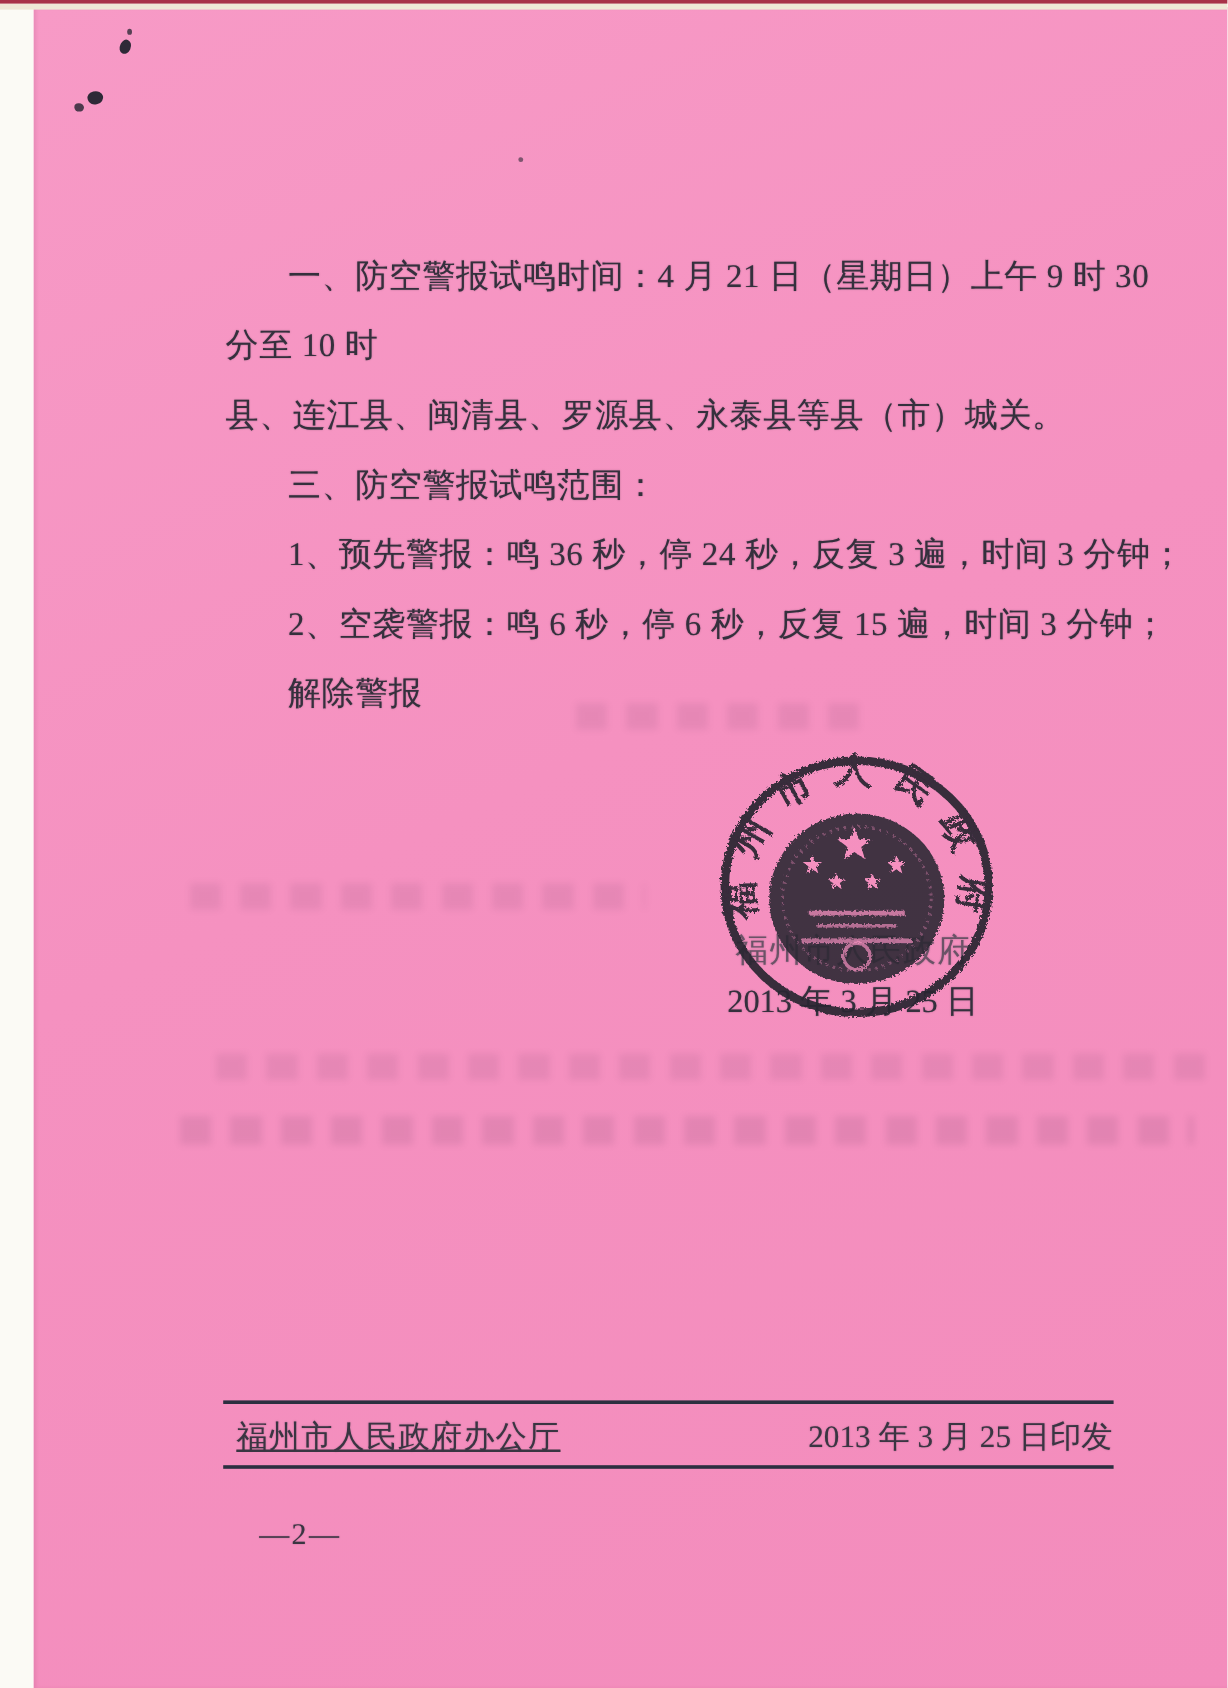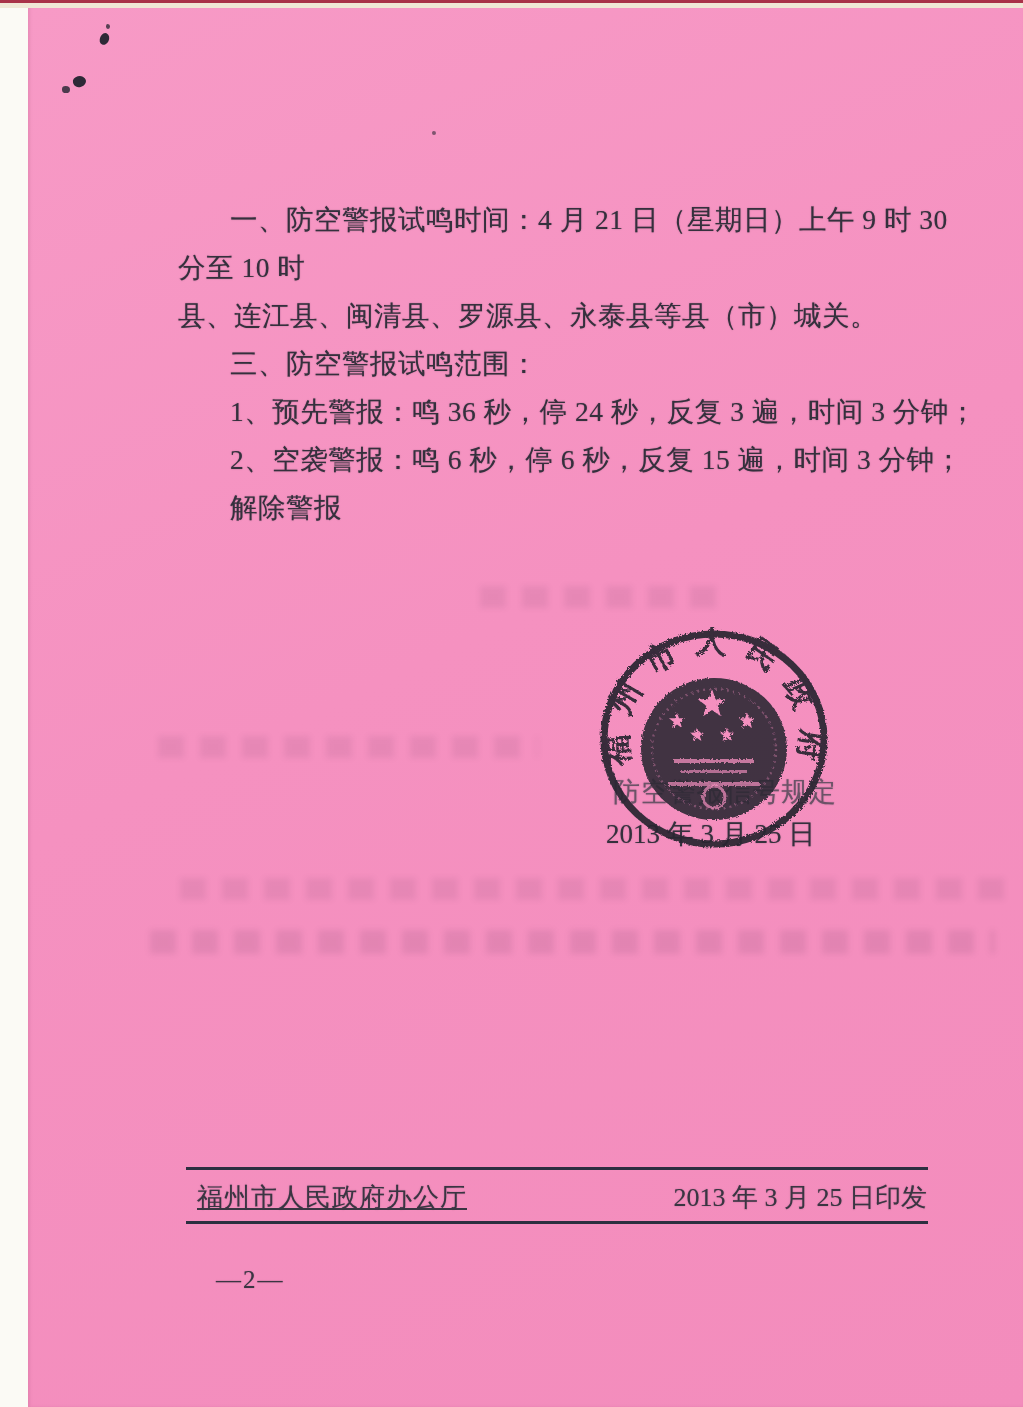--- a/index.html
+++ b/index.html
@@ -16,21 +16,21 @@
     background:linear-gradient(155deg,#f79ac6 0%,#f591c0 45%,#f38cbc 100%);
     box-shadow:inset 2px 0 3px rgba(150,60,100,.15);
   }
   
   .doc-body{
     position:absolute;left:150px;top:196px;width:760px;
     font-size:27.5px;line-height:48px;color:#35303d;
     text-shadow:0 0 1.2px rgba(53,48,61,.55);
     letter-spacing:.5px;
   }
-  .doc-body p{margin:0;white-space:nowrap;}
+  .doc-body p{margin:10px;white-space:nowrap;}
   .doc-body p.indent{text-indent:52px;}
   
   .sig-issuer{
     position:absolute;left:613px;top:774px;font-size:27px;color:#4a4452;
     letter-spacing:1px;text-shadow:0 0 1.5px rgba(70,60,80,.5);opacity:.8;white-space:nowrap;
   }
   .sig-date{
     position:absolute;left:606px;top:816px;font-size:27px;color:#35303d;
     text-shadow:0 0 1.2px rgba(53,48,61,.55);white-space:nowrap;z-index:2;
   }
@@ -92,21 +92,21 @@
     <div class="doc-body" style="left:150px;top:190px;">
       <p class="indent">一、防空警报试鸣时间：4 月 21 日（星期日）上午 9 时 30</p>
       <p>分至 10 时</p>
       <p>县、连江县、闽清县、罗源县、永泰县等县（市）城关。</p>
       <p class="indent">三、防空警报试鸣范围：</p>
       <p class="indent">1、预先警报：鸣 36 秒，停 24 秒，反复 3 遍，时间 3 分钟；</p>
       <p class="indent">2、空袭警报：鸣 6 秒，停 6 秒，反复 15 遍，时间 3 分钟；</p>
       <p class="indent">解除警报</p>
     </div>
 
-    <div class="sig-issuer" style="left:585px;top:768px;">防空警报信号规定</div>
+    <div class="sig-issuer" style="left:585px;top:768px;">福州市人民政府</div>
     <div class="sig-date" style="left:578px;top:810px;">2013 年 3 月 25 日</div>
 
     <svg class="seal" style="left:568px;top:620px;" viewBox="-118 -113 236 226">
       <defs>
         <filter id="rough" x="-20%" y="-20%" width="140%" height="140%">
           <feTurbulence type="fractalNoise" baseFrequency="0.55" numOctaves="2" result="n"></feTurbulence>
           <feDisplacementMap in="SourceGraphic" in2="n" scale="4"></feDisplacementMap>
         </filter>
         <path id="arcPath" d="M -74 46 A 87 87 0 1 1 74 46" fill="none"></path>
         <polygon id="star" points="0,-1 0.235,-0.324 0.951,-0.309 0.38,0.124 0.588,0.809 0,0.4 -0.588,0.809 -0.38,0.124 -0.951,-0.309 -0.235,-0.324"></polygon>

